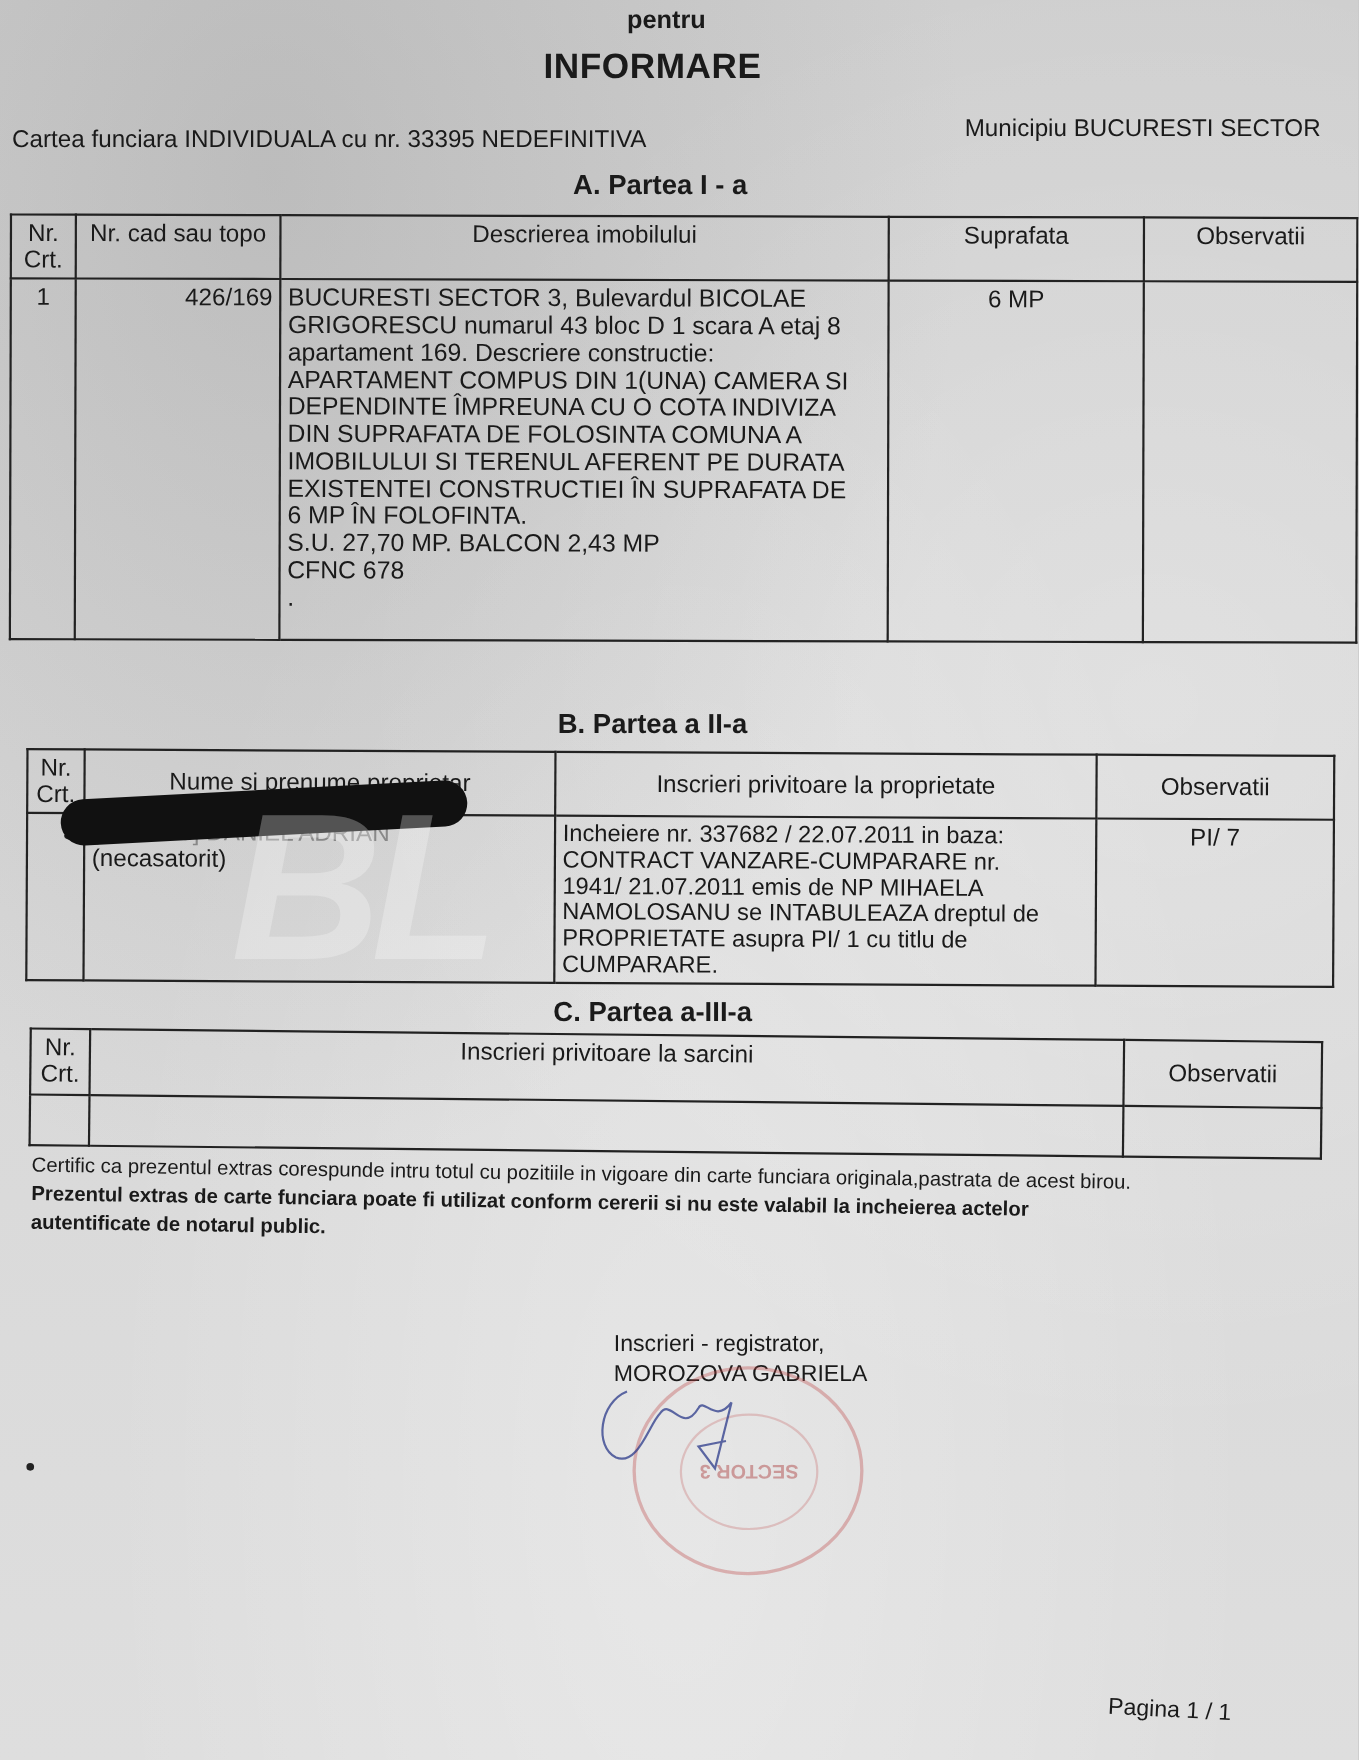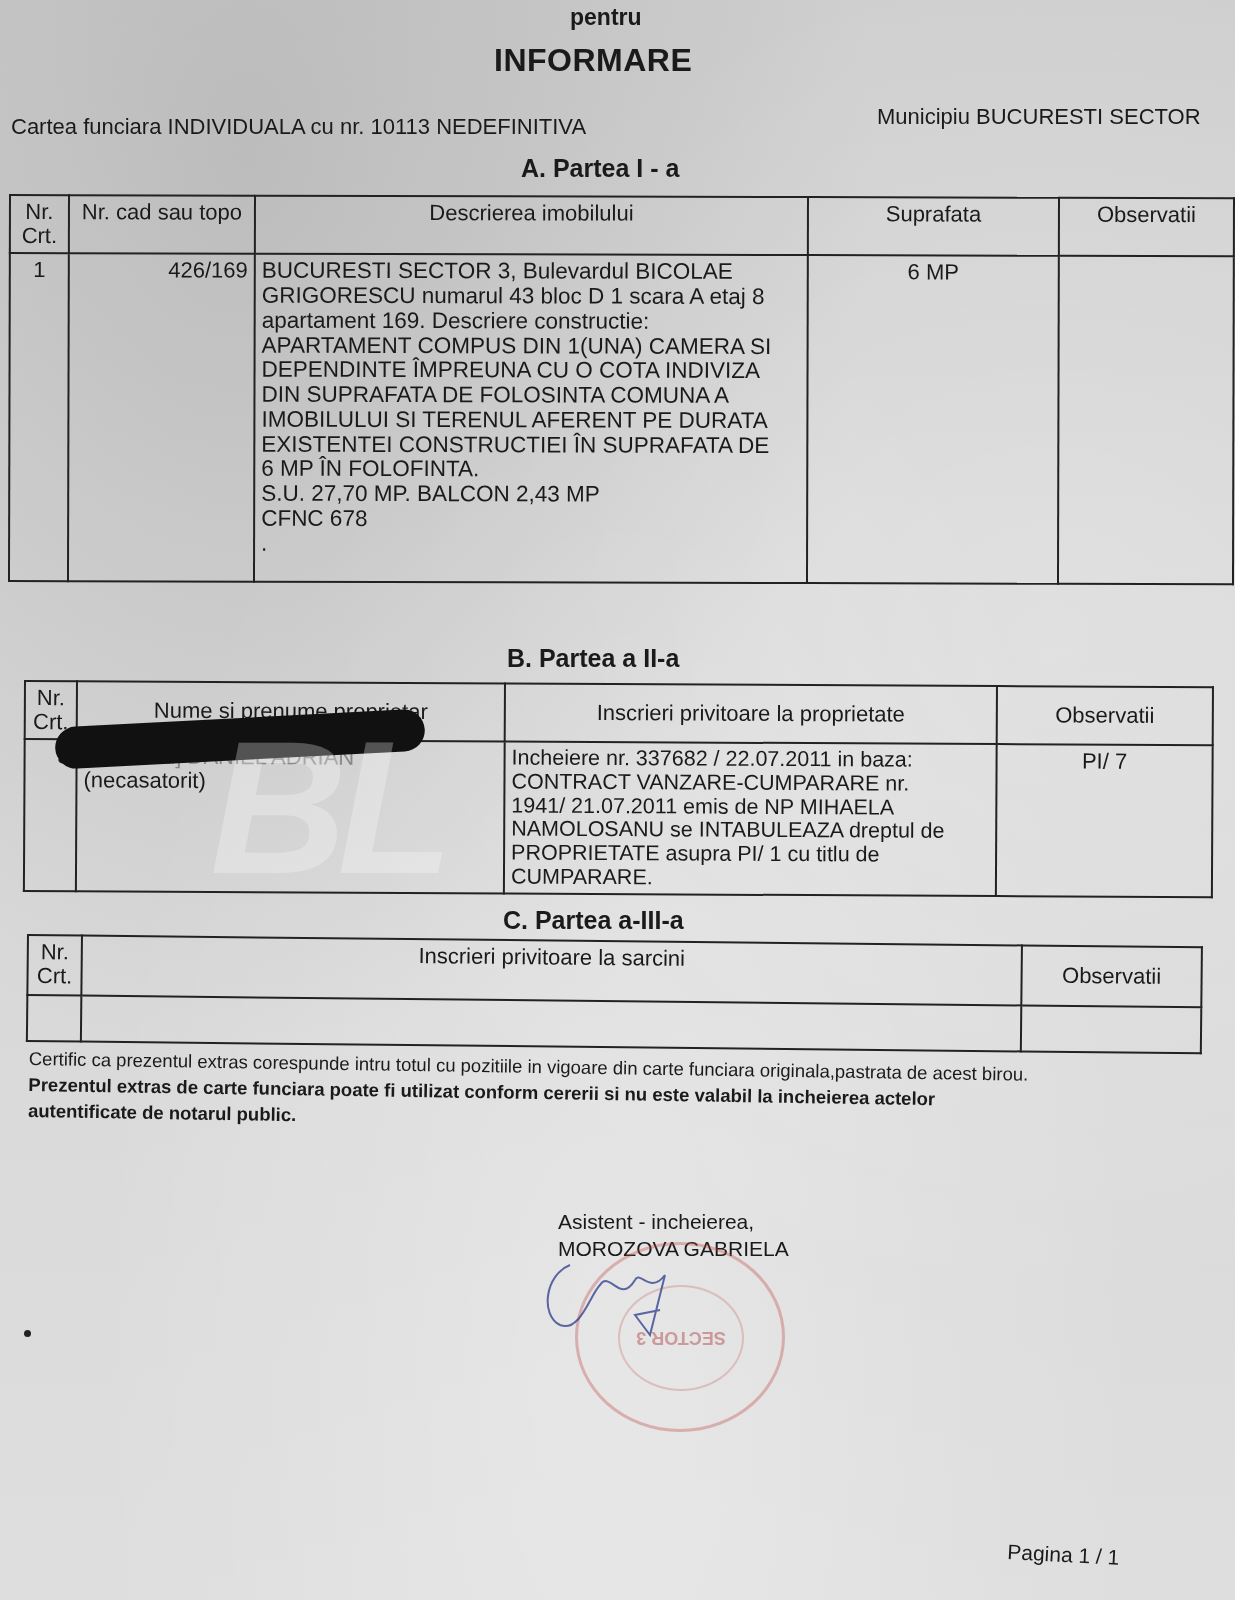--- a/index.html
+++ b/index.html
@@ -31,21 +31,21 @@
     table.grid { position: absolute; border-collapse: collapse; font-size: 22px; }
     table.grid td { border: 2px solid #222; vertical-align: top; padding: 4px 6px; line-height: 1.1; }
     .hdr td { text-align: center; }
     .left { text-align: center; }
 
     
     .tbl-a { left: 9px; top: 194px; width: 1226px; transform: rotate(0.15deg); transform-origin: left top; }
     .tbl-a .c1 { width: 59px; }
     .tbl-a .c2 { width: 186px; }
     .tbl-a .c3 { width: 553px; }
-    .tbl-a .c4 { width: 251px; }
+    .tbl-a .c4 { width: 232px; }
     .tbl-a .hdr td { height: 54px; }
     .tbl-a .row td { height: 328px; }
     .desc { font-size: 22.5px; line-height: 26.5px; text-align: left; }
 
     
     .tbl-b { left: 24px; top: 680px; width: 1190px; transform: rotate(0.3deg); transform-origin: left top; }
     .tbl-b .c1 { width: 52px; }
     .tbl-b .c2 { width: 428px; }
     .tbl-b .c3 { width: 492px; }
     .tbl-b .hdr td { height: 56px; }
@@ -86,21 +86,21 @@
       color: rgba(255,255,255,0.28); letter-spacing: -10px; line-height: 1; font-style: italic;
     }
   </style>
 </head>
 <body>
 
 <div class="paper"></div>
 
 <div class="abs pentru">pentru</div>
 <div class="abs doc-title">INFORMARE</div>
-<div class="abs cf-line">Cartea funciara INDIVIDUALA cu nr. 10113 NEDEFINITIVA</div>
+<div class="abs cf-line">Cartea funciara INDIVIDUALA cu nr. 33395 NEDEFINITIVA</div>
 <div class="abs municipiu">Municipiu BUCURESTI SECTOR</div>
 
 <div class="abs section-title sec-a">A. Partea I - a</div>
 <table class="grid tbl-a">
   <tbody>
       <tr class="hdr">
     <td class="c1 left">Nr. Crt.</td>
     <td class="c2">Nr. cad sau topo</td>
     <td class="c3">Descrierea imobilului</td>
     <td class="c4">Suprafata</td>
@@ -175,21 +175,21 @@
 </tbody>
   </table>
 
 <div class="abs cert">
   <p>Certific ca prezentul extras corespunde intru totul cu pozitiile in vigoare din carte funciara originala,pastrata de acest birou.</p>
   <p class="bold">Prezentul extras de carte funciara poate fi utilizat conform cererii  si nu este valabil la incheierea actelor</p>
   <p class="bold">autentificate de notarul public.</p>
 </div>
 
 <div class="abs signer">
-  <div>Asistent - incheierea,</div>
+  <div>Inscrieri - registrator,</div>
   <div>MOROZOVA GABRIELA</div>
 </div>
 <div class="abs stamp">
   <div class="stamp-inner">SECTOR 3</div>
 </div>
 <svg class="abs" style="left:540px;top:1255px" width="180" height="90">
   <path d="M30,10 C5,20 0,60 20,70 C40,78 50,40 60,30 C70,15 80,50 95,25 C100,15 110,40 125,20 L110,80 L95,60 L120,55" fill="none" stroke="#2b3a8a" stroke-width="2" opacity="0.75"></path>
 </svg>
 
 <div class="abs dot"></div>

